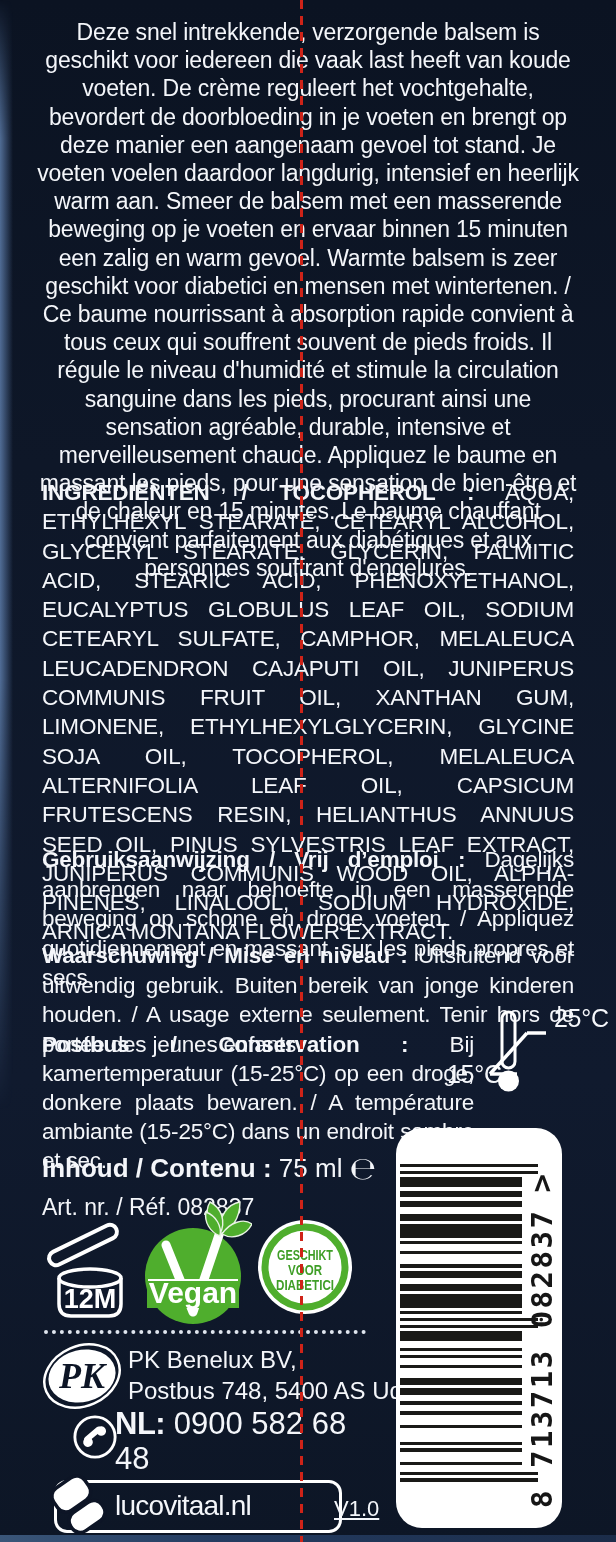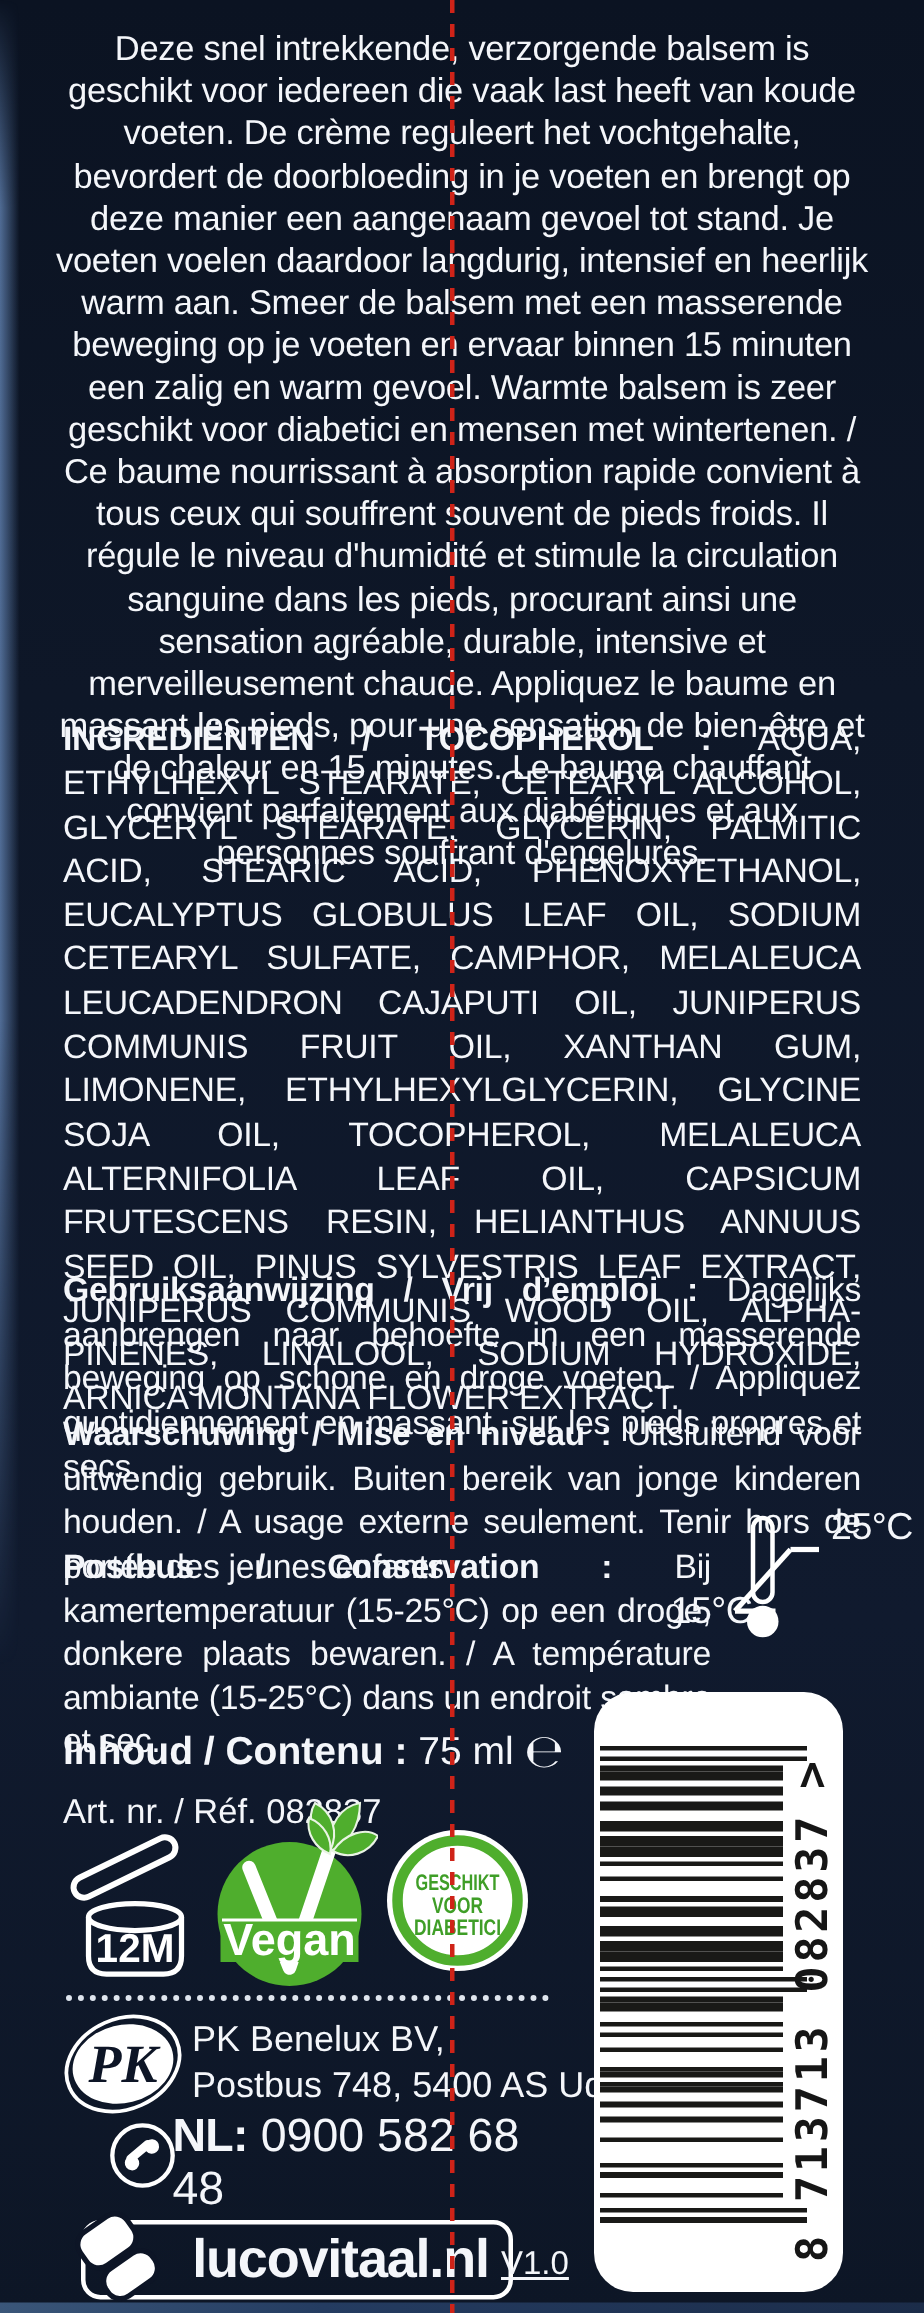--- a/index.html
+++ b/index.html
@@ -49,22 +49,22 @@
 
   .pk-logo{position:absolute;left:40px;top:1340px;}
   .company{position:absolute;left:128px;top:1344px;font-size:24px;line-height:31px;}
   .phone-icon{position:absolute;left:72px;top:1414px;}
   .phones{position:absolute;left:115px;top:1406px;width:258px;text-align:left;
     font-size:31px;line-height:35px;}
   .phones b{letter-spacing:-.5px;}
 
   .luco-box{position:absolute;left:54px;top:1480px;width:282px;height:47px;
     border:3.5px solid #fff;border-radius:13px;}
-  .luco-text{display:block;padding-left:58px;font-size:36px;font-weight:bold;
-    line-height:46px;letter-spacing:-.8px;white-space:nowrap;text-align:center;}
+  .luco-text{display:block;padding-left:58px;font-size:28px;font-weight:normal;
+    line-height:46px;letter-spacing:-.8px;white-space:nowrap;}
   .luco-icon{position:absolute;left:40px;top:1466px;z-index:5;}
   .version{position:absolute;left:334px;top:1496px;font-size:22px;text-decoration:underline;}
 
   .barcode-box{position:absolute;left:396px;top:1128px;width:166px;height:400px;
     background:#fff;border-radius:26px;}
   .bc-bars{position:absolute;left:4px;top:36px;}
   .bc-row{height:3.35px;width:122px;}
   .bc-row.on{background:#191917;}
   .bc-row.on.guard{width:138px;}
   .bc-digits{position:absolute;left:127px;top:380px;transform:rotate(-90deg);

